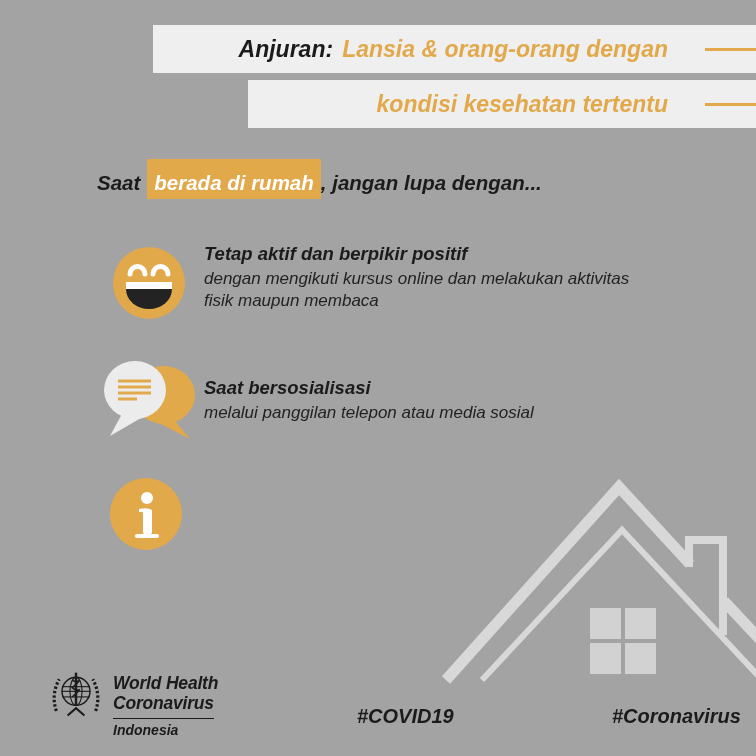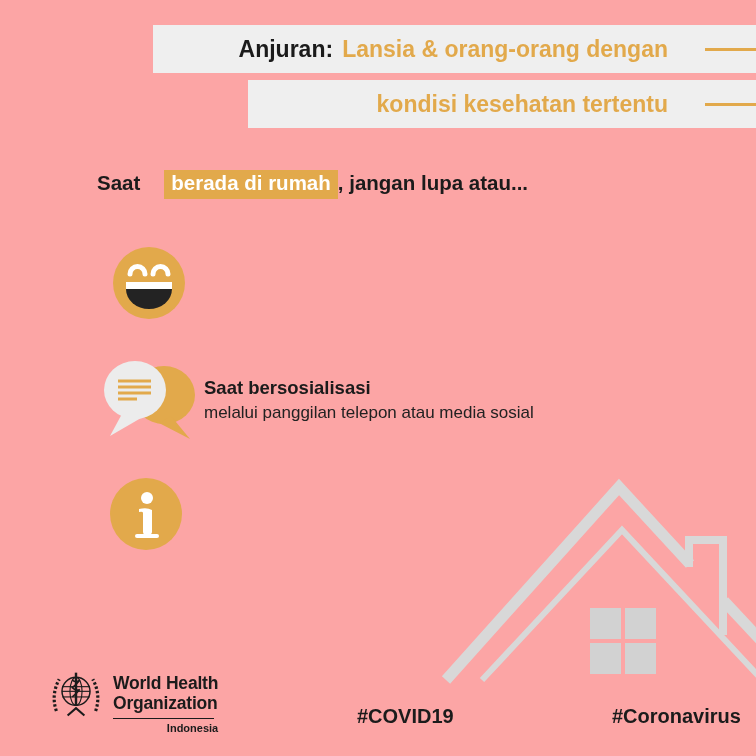--- a/index.html
+++ b/index.html
@@ -1,89 +1,94 @@
 <!DOCTYPE html>
 <html><head>
 <meta charset="utf-8">
 <style>
   html,body { margin:0; padding:0; }
   #canvas {
     position:relative; width:756px; height:756px;
-    background:#fca5a5; overflow:hidden;
+    background:#a3a3a3; overflow:hidden;
     font-family:"Liberation Sans", sans-serif;
     color:#1B1B1B;
+    font-style:italic;
   }
   
   .bar {
     position:absolute; right:0; height:48px; background:#EFEFEF;
     display:flex; align-items:center; justify-content:flex-end;
   }
   .bar1 { left:153px; top:25px; }
   .bar2 { left:248px; top:80px; }
   .bar .txt { font-size:23px; font-weight:bold; white-space:nowrap; }
   .bar .prefix { color:#1B1B1B; margin-right:9px; }
   .bar .gold-txt { color:#E2A94B; }
   .bar .dash { width:51px; height:3px; background:#E2A94B; margin-left:37px; }
 
   
   .intro {
     position:absolute; left:97px; top:171px;
     font-size:20.5px; font-weight:bold; white-space:nowrap; z-index:2;
   }
   .intro .hl {
-    background:#E2A94B; color:#FFFFFF; padding:1px 7px 5px 7px; margin-left:24px;
+    background:#E2A94B; color:#FFFFFF; padding:12px 7px 5px 7px; margin-left:7px;
   }
 
   
   .row { position:absolute; left:97px; display:flex; z-index:2; }
   .icon-box { width:107px; flex:0 0 107px; }
   .row .texts { padding-top:0; }
   .row h3 { margin:0 0 3px 0; font-size:18.5px; font-weight:bold; color:#1B1B1B; }
   .row p  { margin:0; font-size:17px; line-height:1.28; color:#222222; max-width:430px; }
 
   
   .house { position:absolute; left:430px; top:470px; z-index:0; }
 
   
   .who { position:absolute; left:48px; top:668px; display:flex; z-index:2; }
   .who .emblem { margin-right:9px; }
   .who .wordmark { padding-top:6px; }
   .who .org { font-size:17.5px; font-weight:bold; line-height:1.13; letter-spacing:-0.2px; }
   .who .rule { height:0; border-top:1.7px solid #1B1B1B; margin:4px 0 3px 0; width:101px; }
-  .who .region { font-size:11px; font-weight:bold;text-align:right; }
+  .who .region { font-size:14px; font-weight:bold; }
   .tag { position:absolute; font-size:20px; font-weight:bold; color:#1B1B1B; z-index:2; }
   .tag1 { left:357px; top:705px; }
   .tag2 { left:612px; top:705px; }
 </style>
 </head>
 <body>
 
 <div id="canvas">
 
   <div class="bar bar1">
     <div class="txt"><span class="prefix">Anjuran:</span><span class="gold-txt">Lansia &amp; orang-orang dengan</span></div>
     <div class="dash"></div>
   </div>
 
   <div class="bar bar2">
     <div class="txt gold-txt">kondisi kesehatan tertentu</div>
     <div class="dash"></div>
   </div>
 
-  <div class="intro"><span>Saat</span><span class="hl">berada di rumah</span><span>, jangan lupa atau...</span></div>
+  <div class="intro"><span>Saat</span><span class="hl">berada di rumah</span><span>, jangan lupa dengan...</span></div>
 
   <div class="row" style="top:243px;">
     <div class="icon-box">
       <svg width="72" height="72" viewBox="0 0 72 72" style="margin-left:16px; margin-top:4px;">
         <circle cx="36" cy="36" r="36" fill="#E2A94B"></circle>
         <path d="M17 28 a7.5 7.5 0 0 1 15 0" fill="none" stroke="#FFFFFF" stroke-width="5" stroke-linecap="round" transform="translate(0,-1)"></path>
         <path d="M40 28 a7.5 7.5 0 0 1 15 0" fill="none" stroke="#FFFFFF" stroke-width="5" stroke-linecap="round" transform="translate(0,-1)"></path>
         <path d="M13 35 h46 v7 h-46 z" fill="#FFFFFF"></path>
         <path d="M13 42 h46 a23 20 0 0 1 -46 0 z" fill="#232323"></path>
       </svg>
+    </div>
+    <div class="texts">
+      <h3>Tetap aktif dan berpikir positif</h3>
+      <p>dengan mengikuti kursus online dan melakukan aktivitas fisik maupun membaca</p>
     </div>
   </div>
 
   <div class="row" style="top:356px;">
     <div class="icon-box">
       <svg width="100" height="92" viewBox="0 0 100 92" style="margin-left:4px;">
         <ellipse cx="63" cy="39" rx="31" ry="29" fill="#E2A94B"></ellipse>
         <path d="M70 60 L89 83 L58 67 z" fill="#E2A94B"></path>
         <ellipse cx="34" cy="34" rx="31" ry="29" fill="#ECECEC"></ellipse>
         <path d="M22 56 L9 80 L40 62 z" fill="#ECECEC"></path>
@@ -141,21 +146,21 @@
         <line x1="15.5" y1="31" x2="44.5" y2="31" stroke-width="1.2"></line>
         <line x1="30" y1="5" x2="30" y2="40" stroke-width="2.6"></line>
         <path d="M26 13 q4 3 8 0 q-4 5 -8 8 q4 4 8 2 q-4 5 -8 8" stroke-width="1.7"></path>
         <path d="M9 46 Q3 29 12 12" stroke-width="3.4" stroke-dasharray="2.6 2.2"></path>
         <path d="M51 46 Q57 29 48 12" stroke-width="3.4" stroke-dasharray="2.6 2.2"></path>
         <path d="M21 51 L30 43 L39 51" stroke-width="2.2"></path>
       </g>
     </svg>
     <div class="wordmark">
       <div class="org">World Health</div>
-      <div class="org">Organization</div>
+      <div class="org">Coronavirus</div>
       <div class="rule"></div>
       <div class="region">Indonesia</div>
     </div>
   </div>
 
   <div class="tag tag1">#COVID19</div>
   <div class="tag tag2">#Coronavirus</div>
 
 </div>
 

